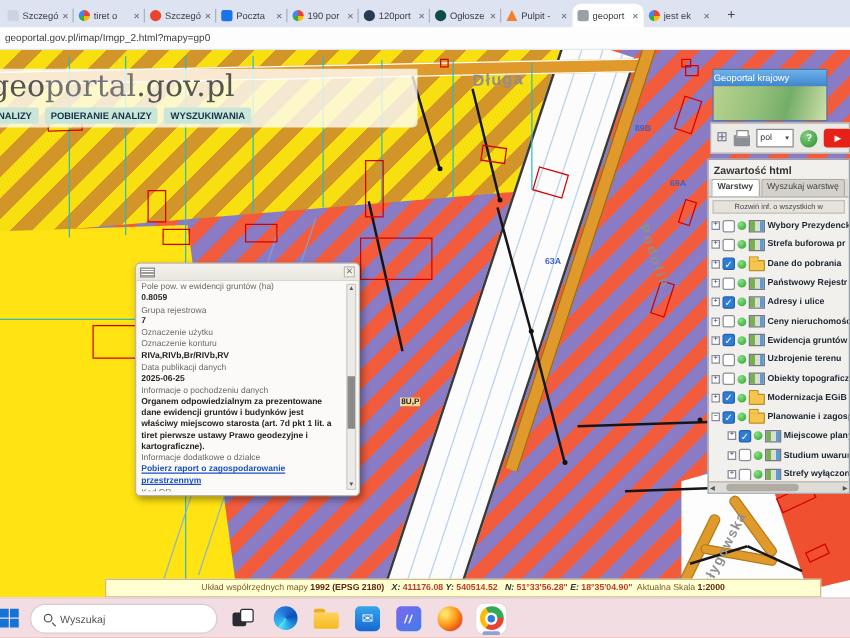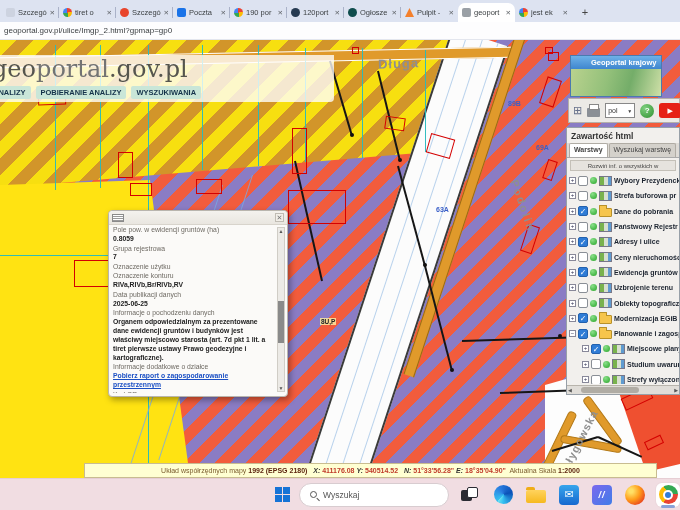--- a/index.html
+++ b/index.html
@@ -68,21 +68,21 @@
 .pr-label{color:#6e6a63}
 .pr-value{font-weight:bold;margin-bottom:1px}
 .pr-link{color:#1a4fc4;font-weight:bold;text-decoration:underline;margin-bottom:1px}
 .popscroll{position:absolute;top:16px;bottom:4px;right:2px;width:8px;background:#eceae6;border:1px solid #d0cdc6}
 .psthumb{position:absolute;left:0;right:0;top:45%;height:42px;background:#8a8a8a}
 .psup{position:absolute;left:0;right:0;top:0;font-size:5px;color:#555;text-align:center}
 .psdn{position:absolute;left:0;right:0;bottom:0;font-size:5px;color:#555;text-align:center}
 
 
 .panel-mini{position:absolute;left:570px;top:55px;width:92px;height:42px;z-index:25;border:1px solid #4a7ab0}
-.mini-head{height:13px;background:linear-gradient(#6db1e8,#3f86cf);color:#fff;font-size:7.5px;font-weight:bold;display:flex;align-items:center;padding-left:20px;white-space:nowrap}
+.mini-head{height:13px;background:linear-gradient(#6db1e8,#3f86cf);color:#fff;font-size:7.5px;font-weight:normal;display:flex;align-items:center;padding-left:0;white-space:nowrap}
 .mini-body{height:27px;background:linear-gradient(105deg,#b9d28e,#93c07a 40%,#74ad69 65%,#cfe0a8)}
 .toolbar{position:absolute;left:568px;top:98px;width:112px;height:25px;background:#eceae6;border:1px solid #b4b0aa;display:flex;align-items:center;gap:5px;padding:0 4px;z-index:25}
 .ico-win{font-size:11px;color:#66708a;line-height:1}
 .ico-win::before{content:"⊞"}
 .ico-print{position:relative;width:13px;height:9px;background:#8a8f96;border-radius:1px;margin-top:3px;flex:none}
 .ico-print::before{content:"";position:absolute;left:2px;top:-4px;width:8px;height:4px;background:#fff;border:1px solid #888}
 .lang{width:30px;height:15px;background:#fff;border:1px solid #888;font-size:7px;color:#333;display:flex;align-items:center;justify-content:space-between;padding:0 2px;flex:none}
 .lang .car{font-size:5px;color:#444}
 .ico-help{width:14px;height:14px;border-radius:50%;background:radial-gradient(circle at 35% 30%,#7ed07e,#2f8f2f);color:#fff;font-size:8px;font-weight:bold;display:flex;align-items:center;justify-content:center;flex:none}
 .ico-yt{width:22px;height:15px;background:#e62117;border-radius:3px;color:#fff;font-size:7px;display:flex;align-items:center;justify-content:center;flex:none}
@@ -109,21 +109,21 @@
 .pl-hr{position:absolute;right:1px;top:1px;font-size:5px;color:#555}
 
 
 .statusbar{position:absolute;left:84px;top:463px;width:573px;height:15px;background:#ffffd2;border:1px solid #c8bc90;display:flex;align-items:center;justify-content:center;white-space:pre;font-size:7px;z-index:40;overflow:hidden}
 .sb-lbl{color:#7a5c2e}
 .sb-strong{color:#5d2510;font-weight:bold}
 .sb-key{color:#333;font-weight:bold;font-style:italic}
 .sb-val{color:#c03a2a;font-weight:bold}
 
 
-.taskbar{position:absolute;left:0;top:478px;width:680px;height:32px;background:#f1dde2;border-top:1px solid #e6ced4;display:flex;align-items:center;justify-content:flex-end;gap:9px;z-index:50}
+.taskbar{position:absolute;left:0;top:478px;width:680px;height:32px;background:#f1dde2;border-top:1px solid #e6ced4;display:flex;align-items:center;justify-content:flex-start;gap:9px;z-index:50}
 .tb-start{width:15px;height:15px;display:grid;grid-template-columns:7px 7px;grid-template-rows:7px 7px;gap:1px;flex:none}
 .tb-start i{background:#1573d6}
 .tb-search{width:150px;height:24px;background:#fff;border:1px solid #d8ccd0;border-radius:13px;display:flex;align-items:center;gap:6px;padding:0 10px;color:#555;font-size:8.5px;flex:none}
 .mag{width:7px;height:7px;border:1.4px solid #555;border-radius:50%;position:relative;flex:none}
 .mag::after{content:"";position:absolute;width:4px;height:1.4px;background:#555;transform:rotate(45deg);left:5px;top:7px}
 .tbi{width:24px;height:24px;display:flex;align-items:center;justify-content:center;position:relative;flex:none}
 .i-tv{position:relative;width:18px;height:18px}
 .i-tv .a{position:absolute;left:0;top:4px;width:11px;height:11px;background:#2b2b33;border-radius:2px}
 .i-tv .b{position:absolute;left:6px;top:1px;width:11px;height:11px;background:#fff;border:1.5px solid #2b2b33;border-radius:2px}
 .i-edge{width:19px;height:19px;border-radius:50%;background:conic-gradient(from 220deg,#35c1f1,#2a7de1 30%,#0b52b8 60%,#35c1f1 90%,#6be0f0)}
@@ -193,21 +193,21 @@
         <div class="tab">
           <span class="fav fav-g"></span>
           <span class="ttl">jest ek</span>
           <span class="tx">✕</span>
         </div>
       </div>
     <div class="newtab">+</div>
   </div>
 
   <div class="urlbar">
-    <span>geoportal.gov.pl/ulice/Imgp_2.html?gpmap=gp0</span>
+    <span>geoportal.gov.pl/imap/Imgp_2.html?mapy=gp0</span>
   </div>
 
   <div class="map">
     <div class="zone z-base"></div>
     <div class="zone z-band"></div>
     <div class="zone z-yellow"></div>
     <div class="road-white">
       <div class="rline" style="left:14px"></div>
       <div class="rline" style="left:30px"></div>
       <div class="rline" style="left:46px"></div>

